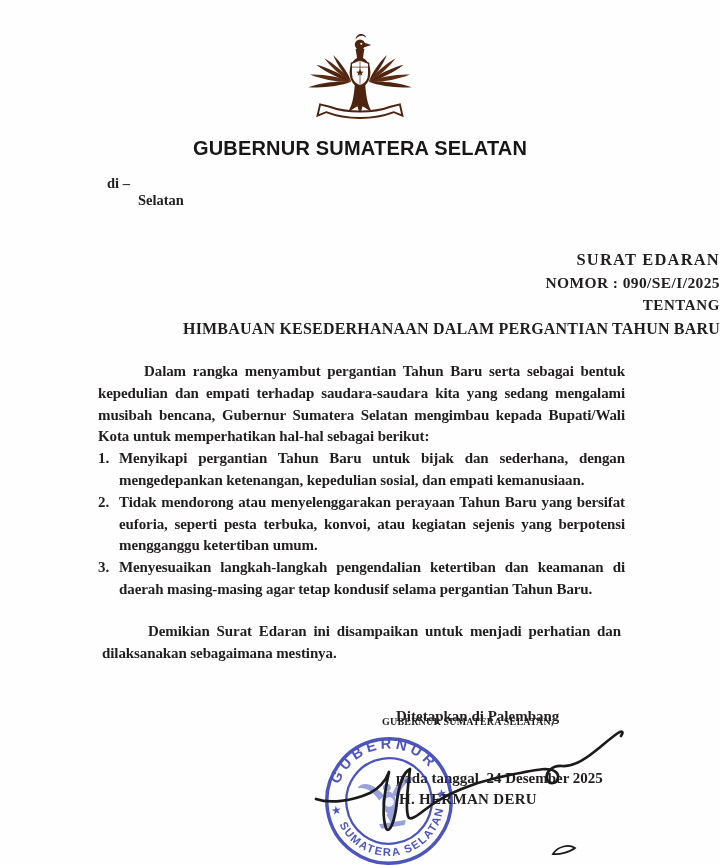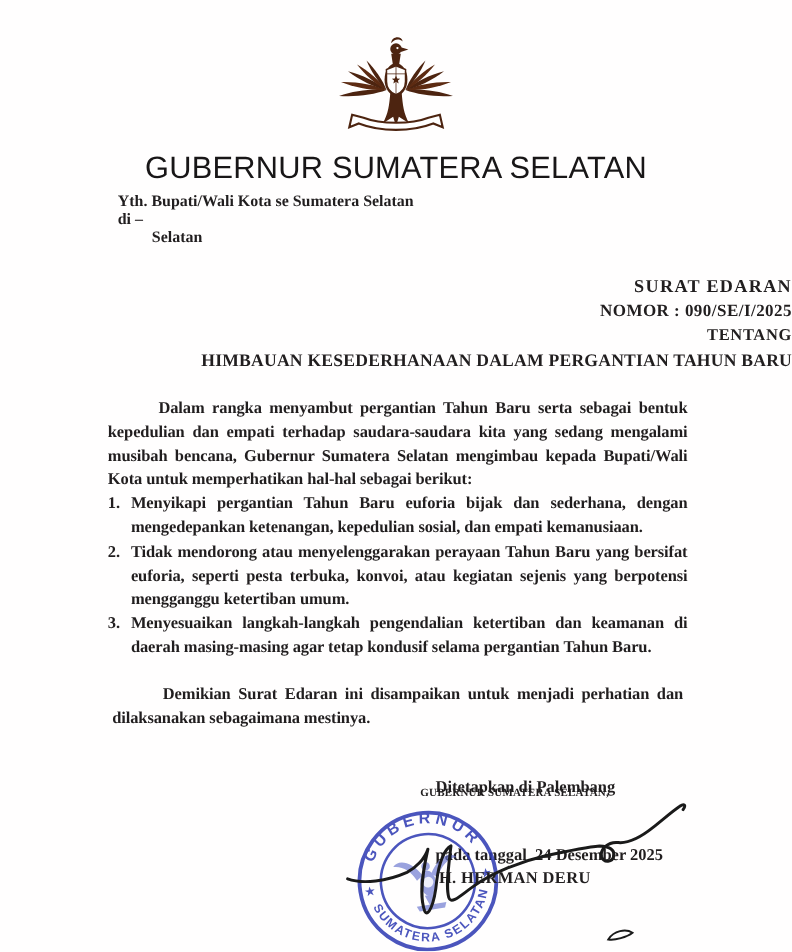--- a/index.html
+++ b/index.html
@@ -6,21 +6,21 @@
   body{background:#ffffff;}
   .page{
     position:relative;width:720px;height:865px;background:#fffefe;
     overflow:hidden;font-family:"Liberation Serif",serif;color:#211e1f;
   }
   
   .emblem{position:absolute;left:308px;top:24px;width:104px;height:114px;}
   
   .org-title{
     position:absolute;top:137px;left:0;width:100%;text-align:center;
-    font-family:"Liberation Sans",sans-serif;font-weight:400;font-size:28px;
+    font-family:"Liberation Sans",sans-serif;font-weight:700;font-size:20px;
     letter-spacing:0.2px;color:#181617;
   }
   
   .recipient{position:absolute;left:107px;top:175px;font-weight:700;font-size:14.5px;line-height:16.5px;}
   .recipient .indent{padding-left:31px;}
   
   .subject{position:absolute;left:0;top:248px;width:100%;text-align:right;font-weight:700;}
   .sub-doc{font-size:16.5px;letter-spacing:1.2px;line-height:23px;}
   .sub-num{font-size:15.5px;letter-spacing:0.4px;line-height:23px;}
   .sub-ten{font-size:15px;letter-spacing:0.6px;line-height:23px;}
@@ -78,38 +78,37 @@
     <path d="M60 32.5 L70 36.5 L70 49 C70 56 66 60.5 60 63 C54 60.5 50 56 50 49 L50 36.5 Z" fill="#ffffff" stroke="#4d2410" stroke-width="1.6"></path>
     <path d="M50 41 H70 M60 32.5 V63" stroke="#4d2410" stroke-width="0.8" fill="none"></path>
     <polygon fill="#4d2410" points="60,43 61.3,46 64.3,46.2 62,48 62.8,51 60,49.3 57.2,51 58,48 55.7,46.2 58.7,46"></polygon>
 
     <path d="M14 84 L26 87 C44 94 76 94 94 87 L106 84 L109 97 L99 93 C76 102 44 102 21 93 L11 97 Z" fill="#ffffff" stroke="#4d2410" stroke-width="2.2"></path>
   </svg>
 
   <div class="org-title">GUBERNUR SUMATERA SELATAN</div>
 
   <div class="recipient">
-    <div>Yth. Bupati/Wali Kota se Sumatera Selatan</div>
     <div>di –</div>
     <div class="indent">Selatan</div>
   </div>
 
   <div class="subject">
     <div class="sub-doc">SURAT EDARAN</div>
     <div class="sub-num">NOMOR : 090/SE/I/2025</div>
     <div class="sub-ten">TENTANG</div>
     <div class="sub-title">HIMBAUAN KESEDERHANAAN DALAM PERGANTIAN TAHUN BARU</div>
   </div>
 
   <div class="body-block">
     <p class="opening">Dalam rangka menyambut pergantian Tahun Baru serta sebagai bentuk kepedulian dan empati terhadap saudara-saudara kita yang sedang mengalami musibah bencana, Gubernur Sumatera Selatan mengimbau kepada Bupati/Wali Kota untuk memperhatikan hal-hal sebagai berikut:</p>
     <ol class="num-list">
         <li class="num-item">
         <span class="num">1.</span>
-        <span class="itxt">Menyikapi pergantian Tahun Baru euforia bijak dan sederhana, dengan mengedepankan ketenangan, kepedulian sosial, dan empati kemanusiaan.</span>
+        <span class="itxt">Menyikapi pergantian Tahun Baru untuk bijak dan sederhana, dengan mengedepankan ketenangan, kepedulian sosial, dan empati kemanusiaan.</span>
       </li>
         <li class="num-item">
         <span class="num">2.</span>
         <span class="itxt">Tidak mendorong atau menyelenggarakan perayaan Tahun Baru yang bersifat euforia, seperti pesta terbuka, konvoi, atau kegiatan sejenis yang berpotensi mengganggu ketertiban umum.</span>
       </li>
         <li class="num-item">
         <span class="num">3.</span>
         <span class="itxt">Menyesuaikan langkah-langkah pengendalian ketertiban dan keamanan di daerah masing-masing agar tetap kondusif selama pergantian Tahun Baru.</span>
       </li>
       </ol>

